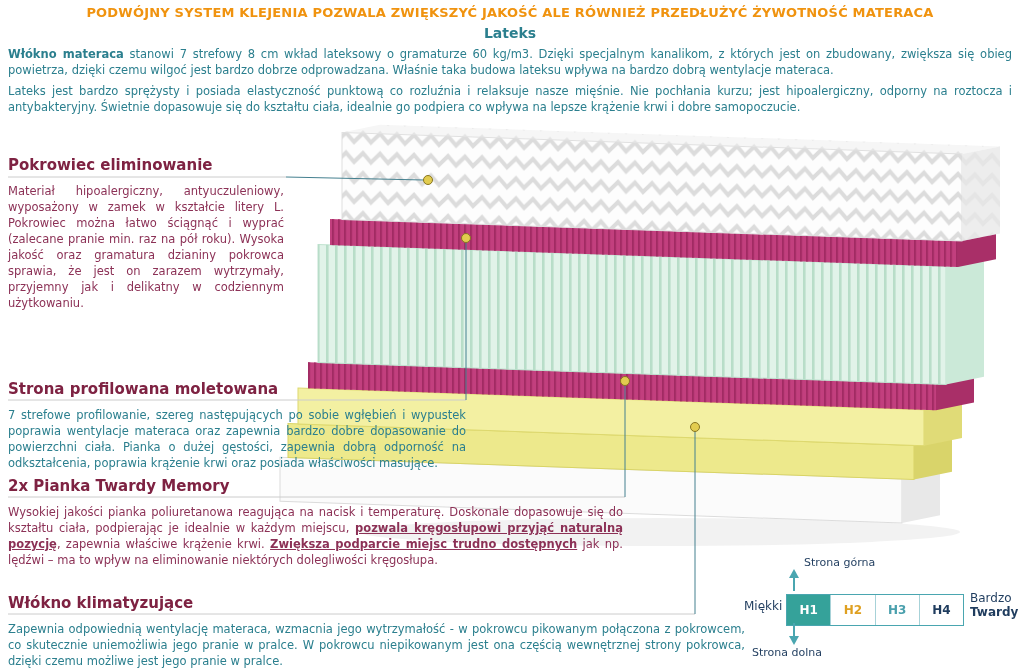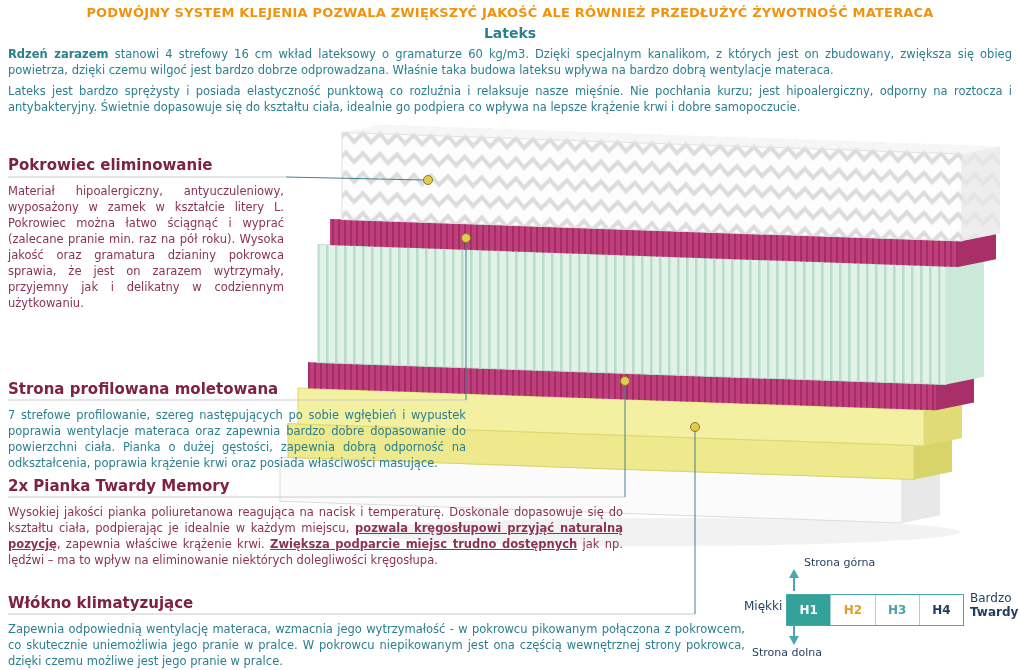--- a/index.html
+++ b/index.html
@@ -106,21 +106,21 @@
 
     <line x1="8" y1="614" x2="695" y2="614" stroke="#cccccc"></line>
     <line x1="695" y1="614" x2="695" y2="431" stroke="#44808f"></line>
     <circle cx="695" cy="427" r="4.5" fill="#e2cc4f" stroke="#887521"></circle>
   </svg>
 
   <div class="banner">PODWÓJNY SYSTEM KLEJENIA POZWALA ZWIĘKSZYĆ JAKOŚĆ ALE RÓWNIEŻ PRZEDŁUŻYĆ ŻYWOTNOŚĆ MATERACA</div>
 
   <div class="lateks">
     <h2>Lateks</h2>
-    <p><b>Rdzeń zarazem</b><span> stanowi 4 strefowy 16 cm wkład lateksowy o gramaturze 60 kg/m3. Dzięki specjalnym kanalikom, z których jest on zbudowany, zwiększa się obieg powietrza, dzięki czemu wilgoć jest bardzo dobrze odprowadzana. Właśnie taka budowa lateksu wpływa na bardzo dobrą wentylacje materaca.</span></p>
+    <p><b>Włókno materaca</b><span> stanowi 7 strefowy 8 cm wkład lateksowy o gramaturze 60 kg/m3. Dzięki specjalnym kanalikom, z których jest on zbudowany, zwiększa się obieg powietrza, dzięki czemu wilgoć jest bardzo dobrze odprowadzana. Właśnie taka budowa lateksu wpływa na bardzo dobrą wentylacje materaca.</span></p>
     <p>Lateks jest bardzo sprężysty i posiada elastyczność punktową co rozluźnia i relaksuje nasze mięśnie. Nie pochłania kurzu; jest hipoalergiczny, odporny na roztocza i antybakteryjny. Świetnie dopasowuje się do kształtu ciała, idealnie go podpiera co wpływa na lepsze krążenie krwi i dobre samopoczucie.</p>
   </div>
 
   <div id="sec-pokrowiec" class="sec maroon">
     <h3>Pokrowiec eliminowanie</h3>
     <p>Materiał hipoalergiczny, antyuczuleniowy, wyposażony w zamek w kształcie litery L. Pokrowiec można łatwo ściągnąć i wyprać (zalecane pranie min. raz na pół roku). Wysoka jakość oraz gramatura dzianiny pokrowca sprawia, że jest on zarazem wytrzymały, przyjemny jak i delikatny w codziennym użytkowaniu.</p>
   </div>
 
   <div id="sec-pianka" class="sec teal">
     <h3>Strona profilowana moletowana</h3>

